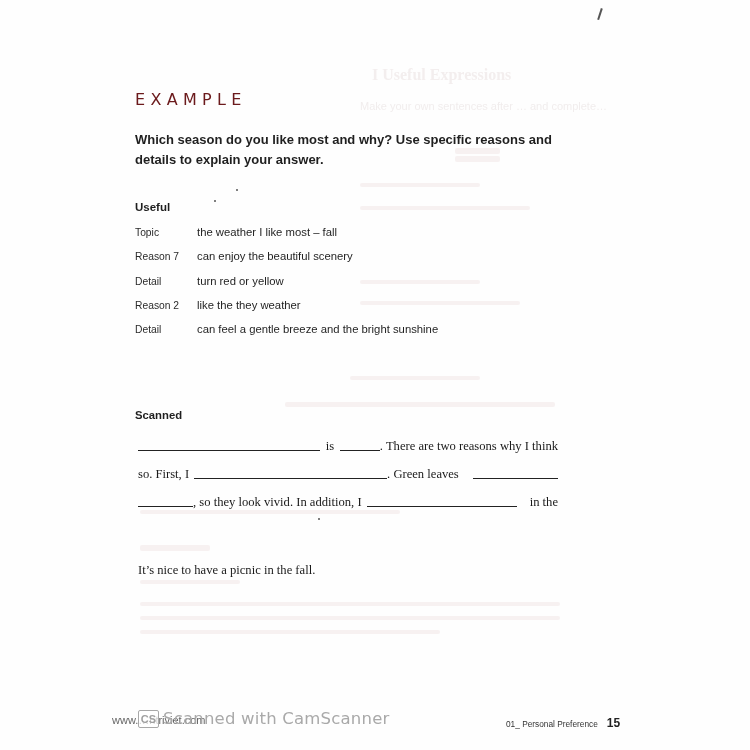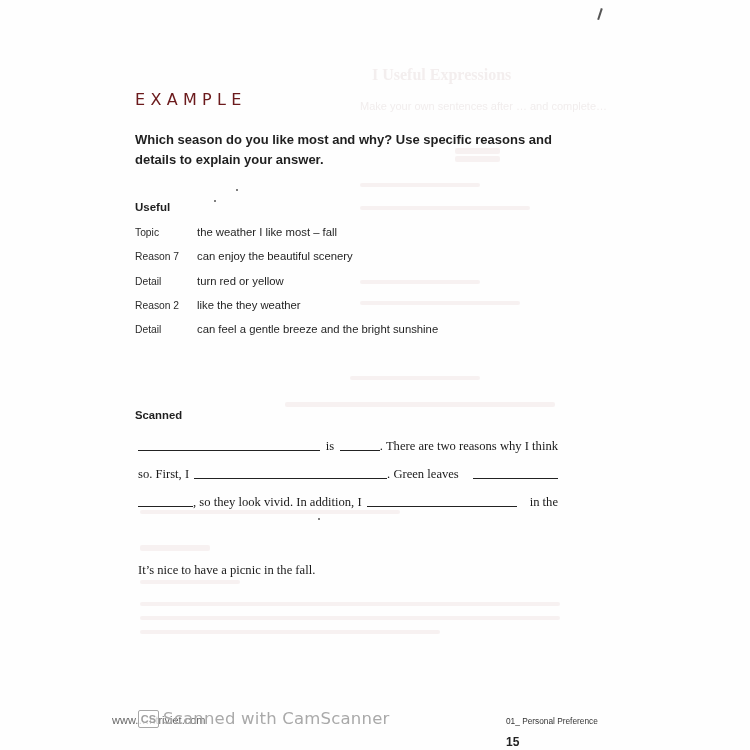--- a/index.html
+++ b/index.html
@@ -137,21 +137,20 @@
       font-size: 16.5px;
       color: #a9a9a9;
       letter-spacing: 0.2px;
     }
     .footer-right {
       position: absolute;
       left: 506px; top: 716px;
       display: flex;
       align-items: baseline;
       gap: 9px;
-      flex-direction: column;
     }
     .chapter-label { font-size: 8.3px; color: #333; }
     .page-number { font-size: 12px; font-weight: bold; color: #222; }
   </style>
 </head>
 <body>
 
 <div class="page">
 
   <div class="ghost title" style="left:372px; top:66px;">I Useful Expressions</div>

